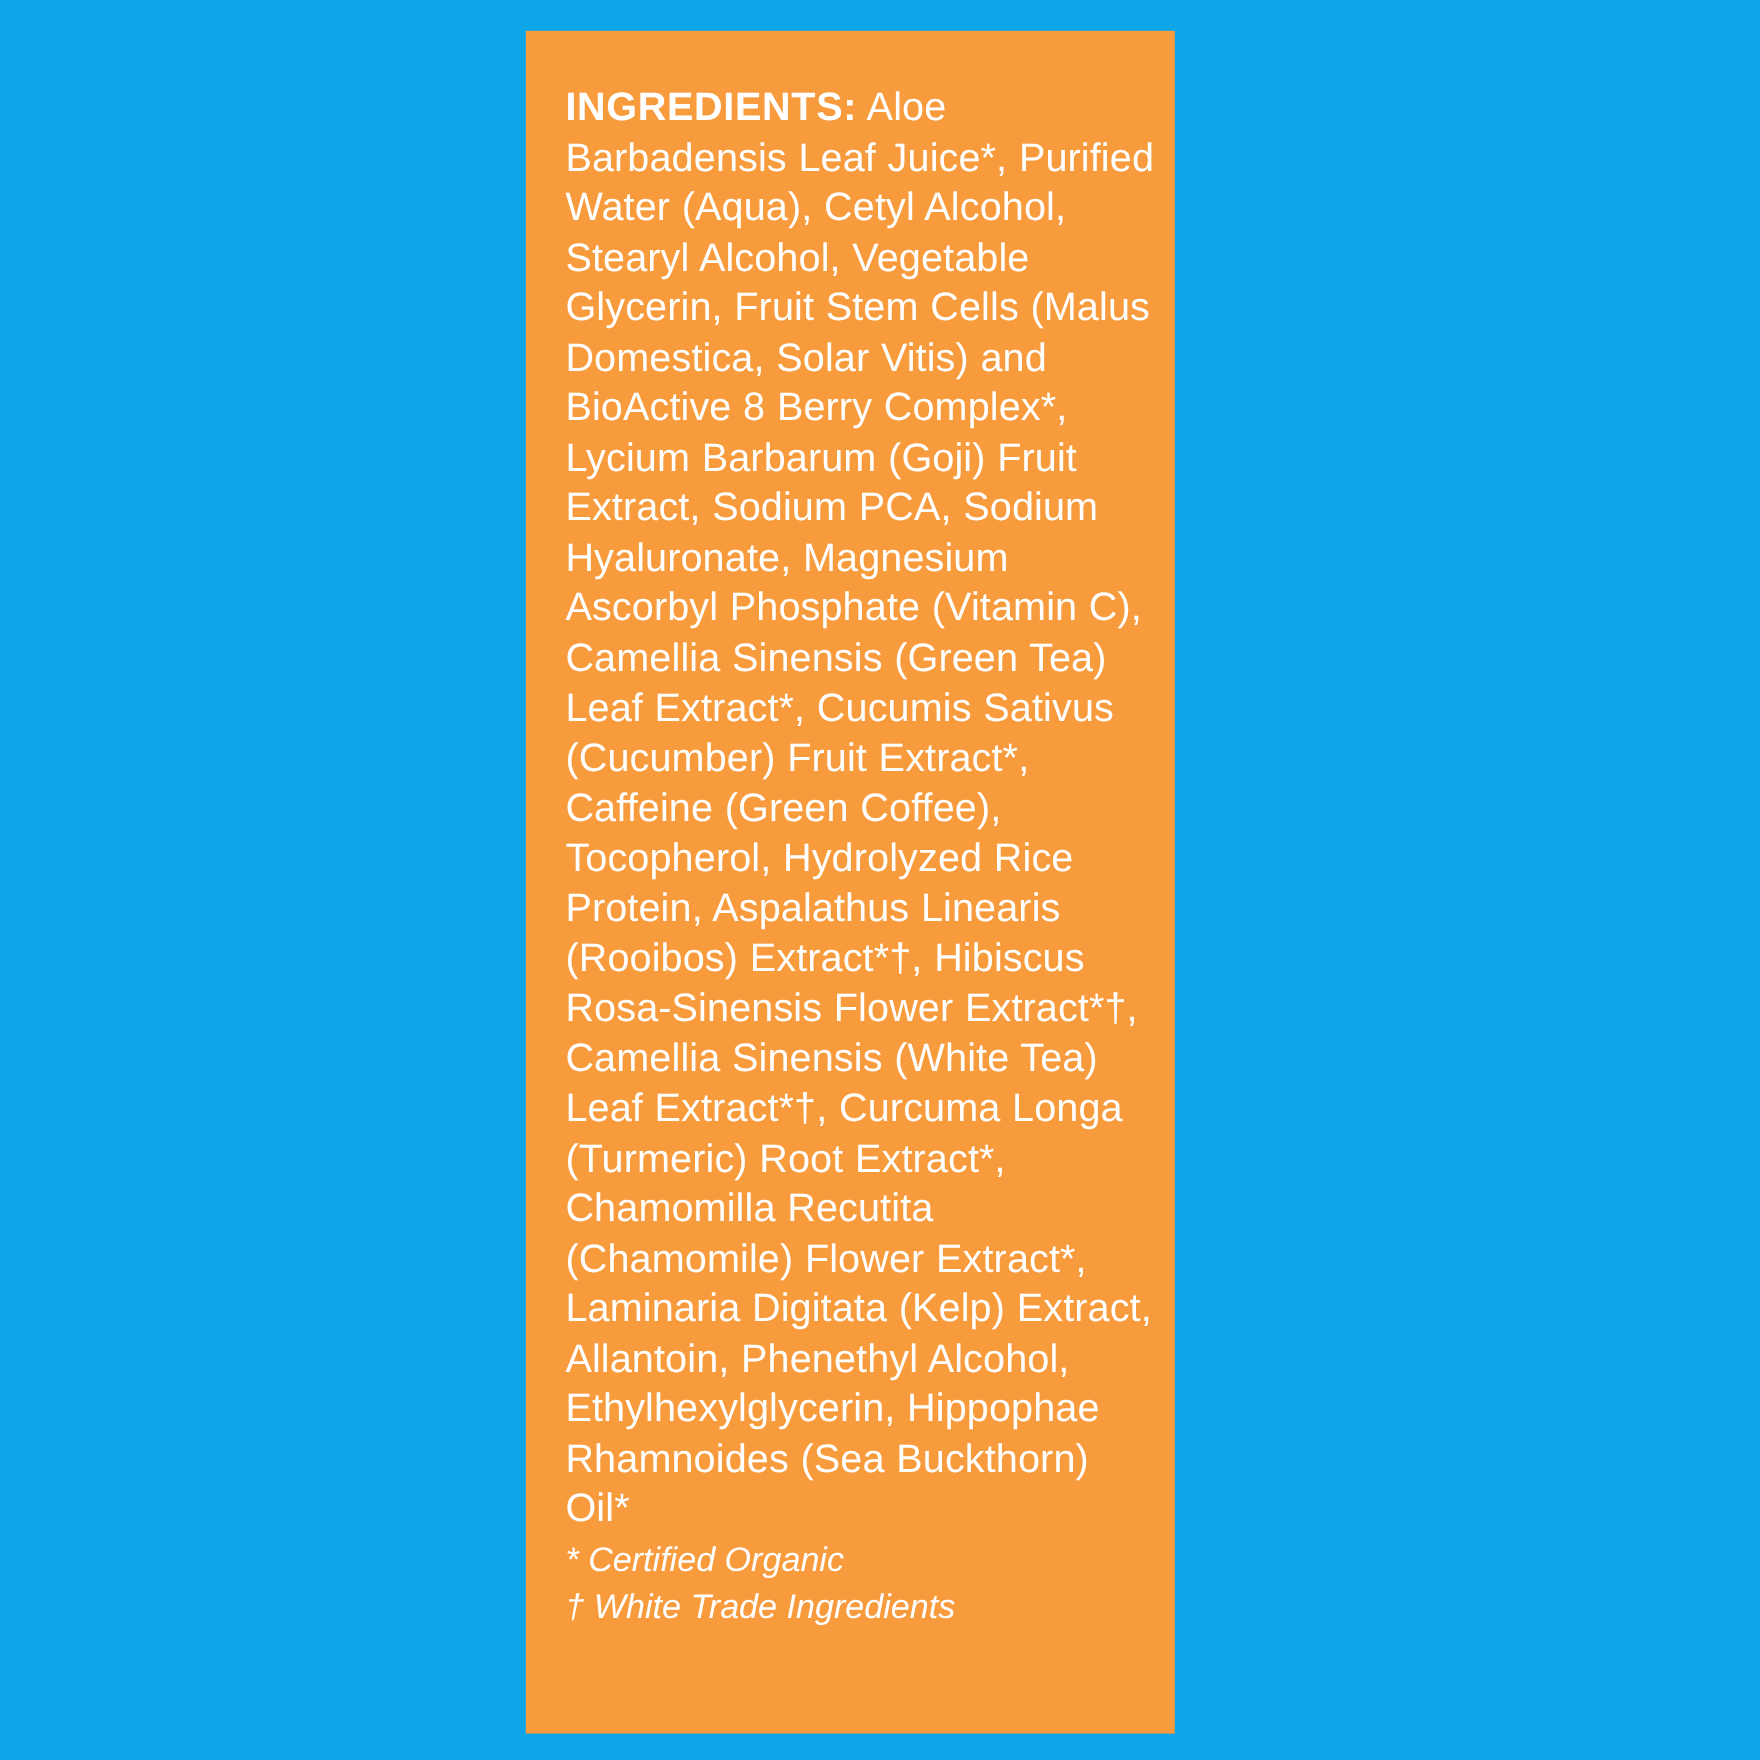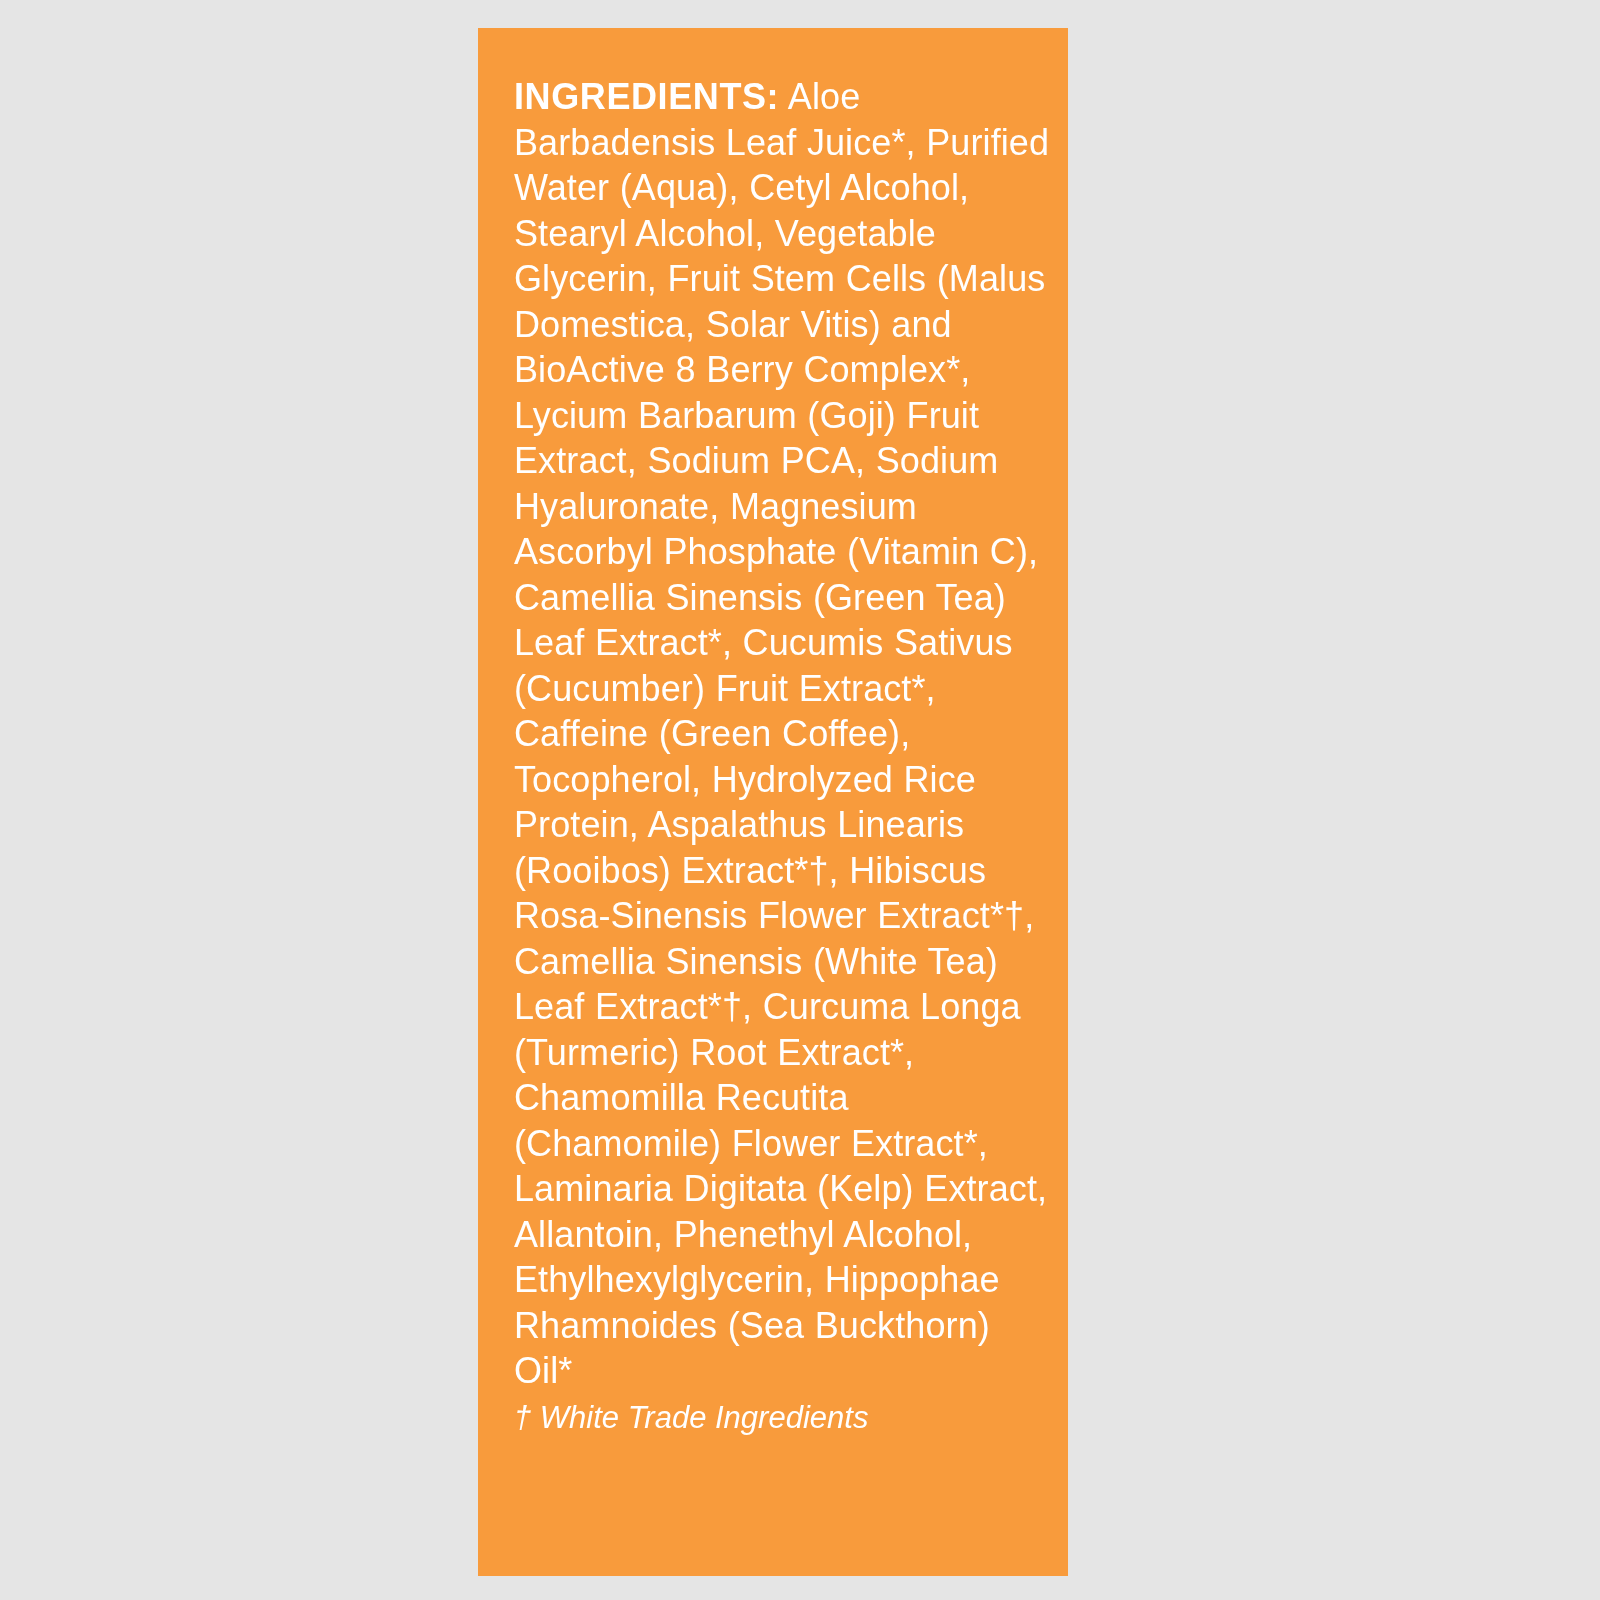--- a/index.html
+++ b/index.html
@@ -13,21 +13,21 @@
     font-family: "Liberation Sans", sans-serif;
     position: relative;
     overflow: hidden;
   }
   #page {
     position: absolute;
     left: 0;
     top: 0;
     width: 1600px;
     height: 1600px;
-    background: #e5e5e5;
+    background: #0ea5e9;
   }
   .panel {
     position: absolute;
     left: 478px;
     top: 28px;
     width: 590px;
     height: 1548px;
     background: #f89b3c;
   }
   .ingredients-block {
@@ -63,17 +63,18 @@
 <body>
 
 <div id="page">
   <div class="panel">
 
     <div class="ingredients-block">
       <span class="label">INGREDIENTS:</span><span> Aloe Barbadensis Leaf Juice*, Purified Water (Aqua), Cetyl Alcohol, Stearyl Alcohol, Vegetable Glycerin, Fruit Stem Cells (Malus Domestica, Solar Vitis) and BioActive 8 Berry Complex*, Lycium Barbarum (Goji) Fruit Extract, Sodium PCA, Sodium Hyaluronate, Magnesium Ascorbyl Phosphate (Vitamin C), Camellia Sinensis (Green Tea) Leaf Extract*, Cucumis Sativus (Cucumber) Fruit Extract*, Caffeine (Green Coffee), Tocopherol, Hydrolyzed Rice Protein, Aspalathus Linearis (Rooibos) Extract*†, Hibiscus Rosa-Sinensis Flower Extract*†, Camellia Sinensis (White Tea) Leaf Extract*†, Curcuma Longa (Turmeric) Root Extract*, Chamomilla Recutita (Chamomile) Flower Extract*, Laminaria Digitata (Kelp) Extract, Allantoin, Phenethyl Alcohol, Ethylhexylglycerin, Hippophae Rhamnoides (Sea Buckthorn) Oil*</span>
     </div>
 
     <div class="footnotes">
+      <span class="footnote-line">* Certified Organic</span>
       <span class="footnote-line">† White Trade Ingredients</span>
     </div>
 
   </div>
 </div>
 
 </body></html>

